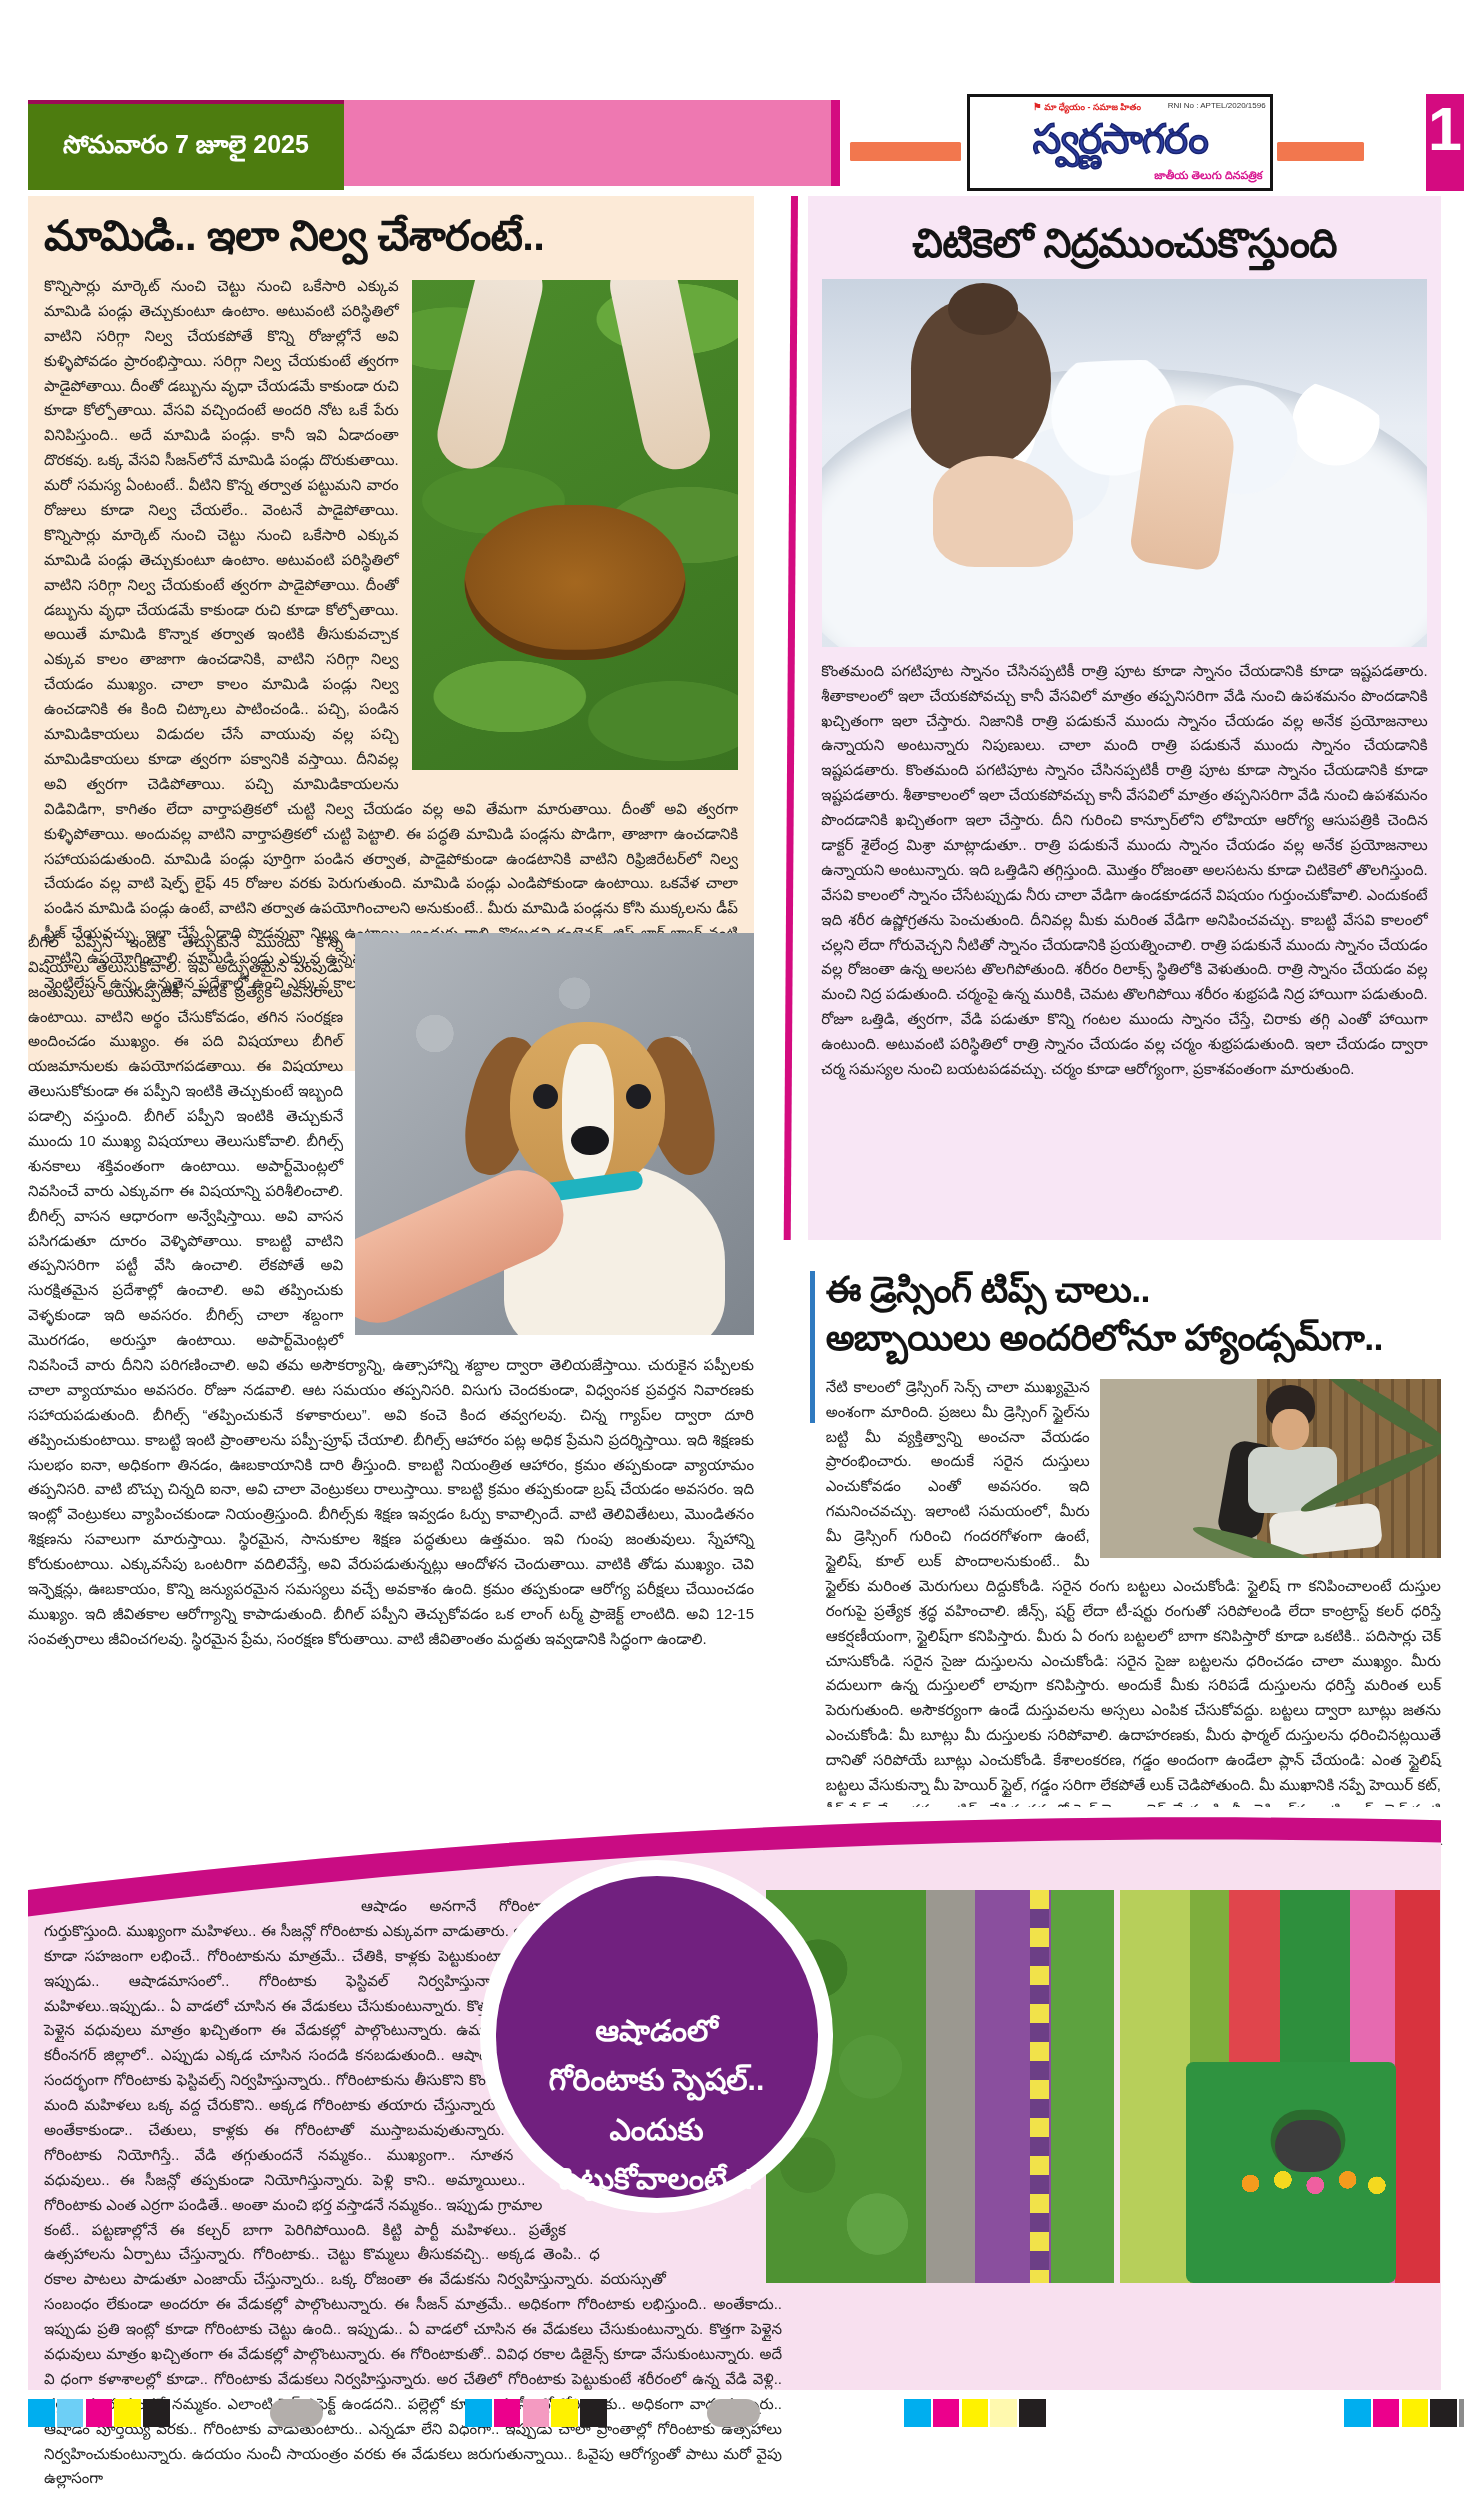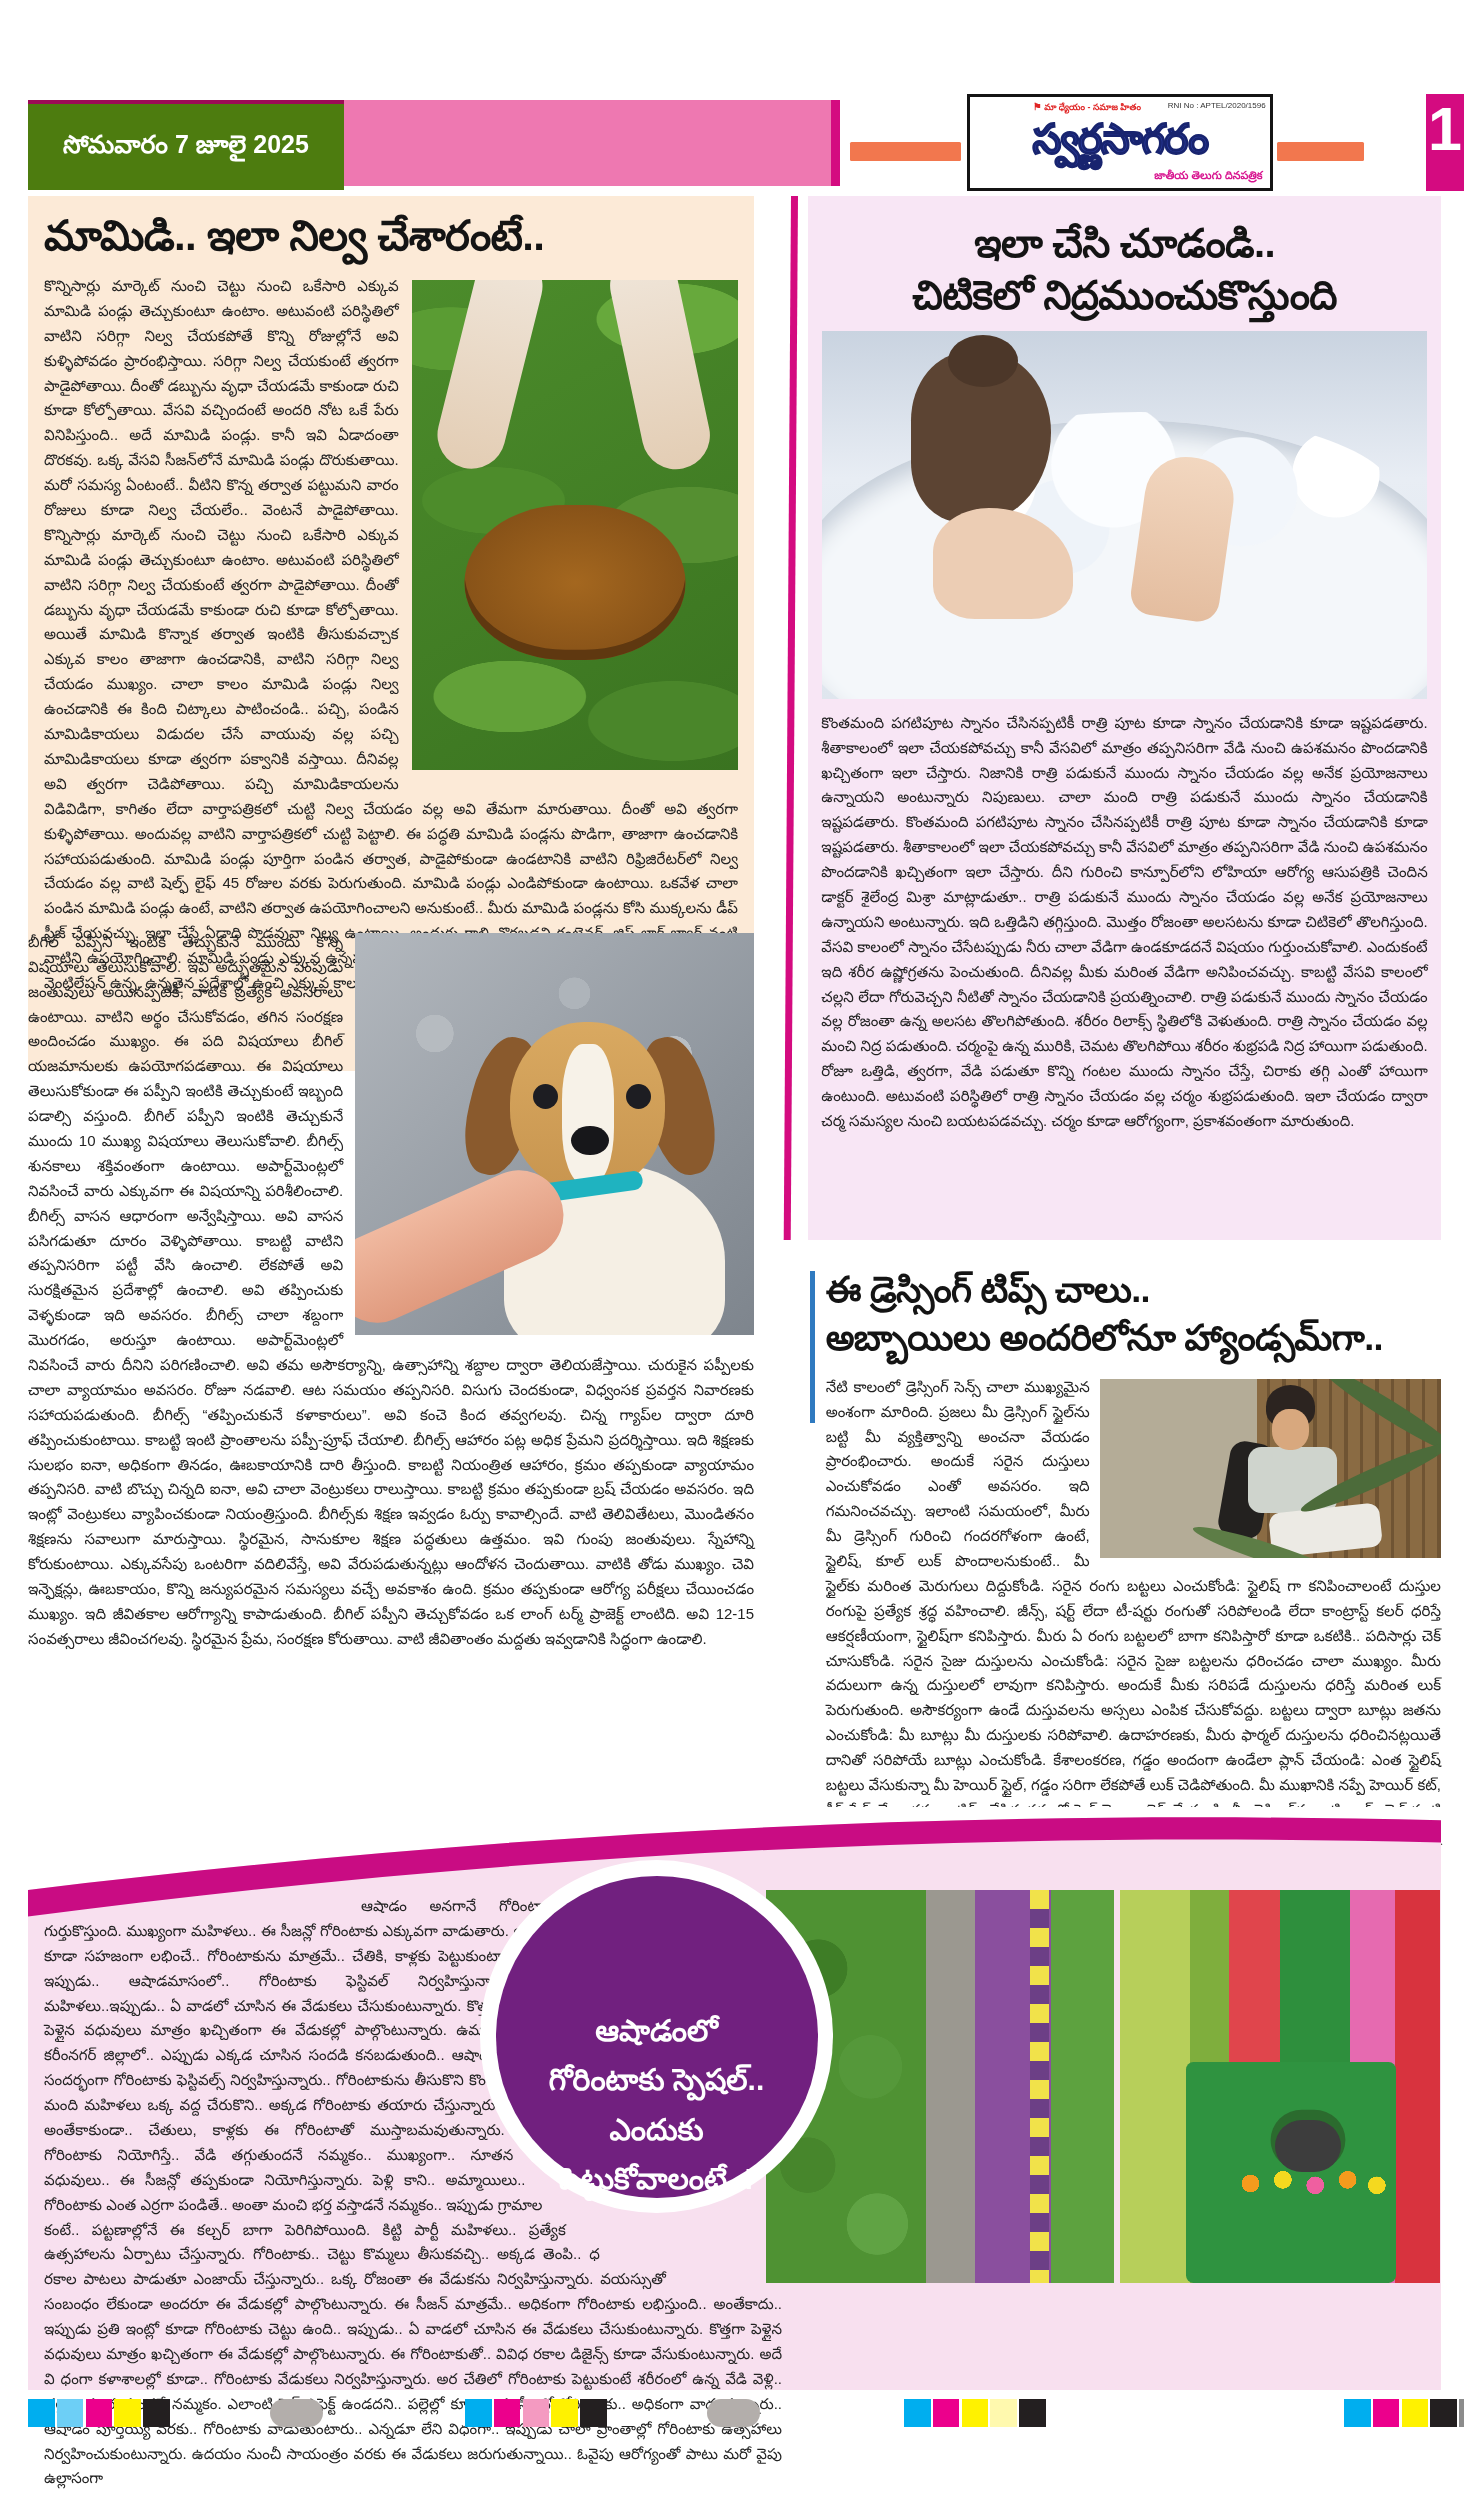--- a/index.html
+++ b/index.html
@@ -11,21 +11,21 @@
   .date-box{left:28px;top:100px;width:316px;height:86px;display:flex;align-items:center;justify-content:center;border-top:4.4px solid #9d0a56}
   .date-box span{color:#fff;font-size:25px;font-weight:800}
   .pink-box{left:344px;top:100px;width:487px;height:86px}
   .pink-strip{left:831px;top:100px;width:8.9px;height:86px}
   .dash{top:142px;height:19px;border-radius:1.5px}
   .dash-left{left:850px;width:111px}
   .dash-right{left:1277px;width:87px}
   .logo-box{left:967px;top:94px;width:306px;height:97px;background:#fff;border:3px solid #141414;box-sizing:border-box}
   .logo-motto{position:absolute;top:3.7px;left:0;right:66px;text-align:center;font-size:8.9px;font-weight:700;color:#e02424}
   .logo-rni{position:absolute;top:3.7px;right:4.4px;font-size:8px;color:#333}
-  .logo-title{position:absolute;top:19px;left:0;right:0;text-align:center;font-size:41px;font-weight:700;
+  .logo-title{position:absolute;top:19px;left:0;right:0;text-align:center;font-size:41px;font-weight:400;
               color:#2c3da0;-webkit-text-stroke:1.5px #18246f;letter-spacing:-1.5px}
   .logo-sub{position:absolute;right:7.4px;bottom:3.7px;font-size:11px;font-weight:700;color:#d81590}
   .flag{color:#e02424;font-size:9.6px}
   .page-num-box{left:1426px;top:94px;width:72px;height:97px;display:flex;align-items:flex-start;justify-content:center}
   .page-num-box span{color:#fff;font-size:61px;font-weight:800}
 
   
   .bt{font-size:15px;line-height:1.66;text-align:justify;color:#222}
   .head-black{color:#141414;font-weight:800;letter-spacing:-0.7px}
 
@@ -195,21 +195,20 @@
       <div class="basket"></div>
       <div class="mangoes"></div>
     </div>
     <div class="bt">కొన్నిసార్లు మార్కెట్ నుంచి చెట్టు నుంచి ఒకేసారి ఎక్కువ మామిడి పండ్లు తెచ్చుకుంటూ ఉంటాం. అటువంటి పరిస్థితిలో వాటిని సరిగ్గా నిల్వ చేయకపోతే కొన్ని రోజుల్లోనే అవి కుళ్ళిపోవడం ప్రారంభిస్తాయి. సరిగ్గా నిల్వ చేయకుంటే త్వరగా పాడైపోతాయి. దీంతో డబ్బును వృధా చేయడమే కాకుండా రుచి కూడా కోల్పోతాయి. వేసవి వచ్చిందంటే అందరి నోట ఒకే పేరు వినిపిస్తుంది.. అదే మామిడి పండ్లు. కానీ ఇవి ఏడాదంతా దొరకవు. ఒక్క వేసవి సీజన్‌లోనే మామిడి పండ్లు దొరుకుతాయి. మరో సమస్య ఏంటంటే.. వీటిని కొన్న తర్వాత పట్టుమని వారం రోజులు కూడా నిల్వ చేయలేం.. వెంటనే పాడైపోతాయి. కొన్నిసార్లు మార్కెట్ నుంచి చెట్టు నుంచి ఒకేసారి ఎక్కువ మామిడి పండ్లు తెచ్చుకుంటూ ఉంటాం. అటువంటి పరిస్థితిలో వాటిని సరిగ్గా నిల్వ చేయకుంటే త్వరగా పాడైపోతాయి. దీంతో డబ్బును వృధా చేయడమే కాకుండా రుచి కూడా కోల్పోతాయి. అయితే మామిడి కొన్నాక తర్వాత ఇంటికి తీసుకువచ్చాక ఎక్కువ కాలం తాజాగా ఉంచడానికి, వాటిని సరిగ్గా నిల్వ చేయడం ముఖ్యం. చాలా కాలం మామిడి పండ్లు నిల్వ ఉంచడానికి ఈ కింది చిట్కాలు పాటించండి.. పచ్చి, పండిన మామిడికాయలు విడుదల చేసే వాయువు వల్ల పచ్చి మామిడికాయలు కూడా త్వరగా పక్వానికి వస్తాయి. దీనివల్ల అవి త్వరగా చెడిపోతాయి. పచ్చి మామిడికాయలను విడివిడిగా, కాగితం లేదా వార్తాపత్రికలో చుట్టి నిల్వ చేయడం వల్ల అవి తేమగా మారుతాయి. దీంతో అవి త్వరగా కుళ్ళిపోతాయి. అందువల్ల వాటిని వార్తాపత్రికలో చుట్టి పెట్టాలి. ఈ పద్ధతి మామిడి పండ్లను పొడిగా, తాజాగా ఉంచడానికి సహాయపడుతుంది. మామిడి పండ్లు పూర్తిగా పండిన తర్వాత, పాడైపోకుండా ఉండటానికి వాటిని రిఫ్రిజిరేటర్‌లో నిల్వ చేయడం వల్ల వాటి షెల్ఫ్ లైఫ్ 45 రోజుల వరకు పెరుగుతుంది. మామిడి పండ్లు ఎండిపోకుండా ఉంటాయి. ఒకవేళ చాలా పండిన మామిడి పండ్లు ఉంటే, వాటిని తర్వాత ఉపయోగించాలని అనుకుంటే.. మీరు మామిడి పండ్లను కోసి ముక్కలను డీప్ ఫ్రీజ్ చేయవచ్చు. ఇలా చేస్తే ఏడాది పొడవునా నిల్వ ఉంటాయి. అందుకు గాలి చొరబడని కంటైనర్, జిప్ లాక్ బ్యాగ్ వంటి వాటిని ఉపయోగించాలి. మామిడి పండ్లు ఎక్కువ ఉన్నప్పుడు, వేడి ఉన్న ప్రదేశాల్లో ఉంచకుండా.. ఉష్ణోగ్రత తక్కువగా ఉండే వెంటిలేషన్ ఉన్న, ఉన్నతైన ప్రదేశాల్లో ఉంచి ఎక్కువ కాలం మామిడి పండ్లను నిల్వ చేయడానికి ప్రయత్నించాలి.</div>
   </div>
 
   <div class="abs separator" style="background: rgb(212, 11, 128);"></div>
 
   <div class="abs sleep-panel" style="background: rgb(248, 230, 245);">
     <div class="sleep-head head-black">
-      <div>ఇలా చేసి చూడండి..</div>
       <div>చిటికెలో నిద్రముంచుకొస్తుంది</div>
     </div>
     <div class="bath-photo">
       <div class="tub"></div>
       <div class="foam"></div>
       <div class="bather-hair"></div>
       <div class="hair-bun"></div>
       <div class="bather-skin"></div>
       <div class="knee"></div>
     </div>

